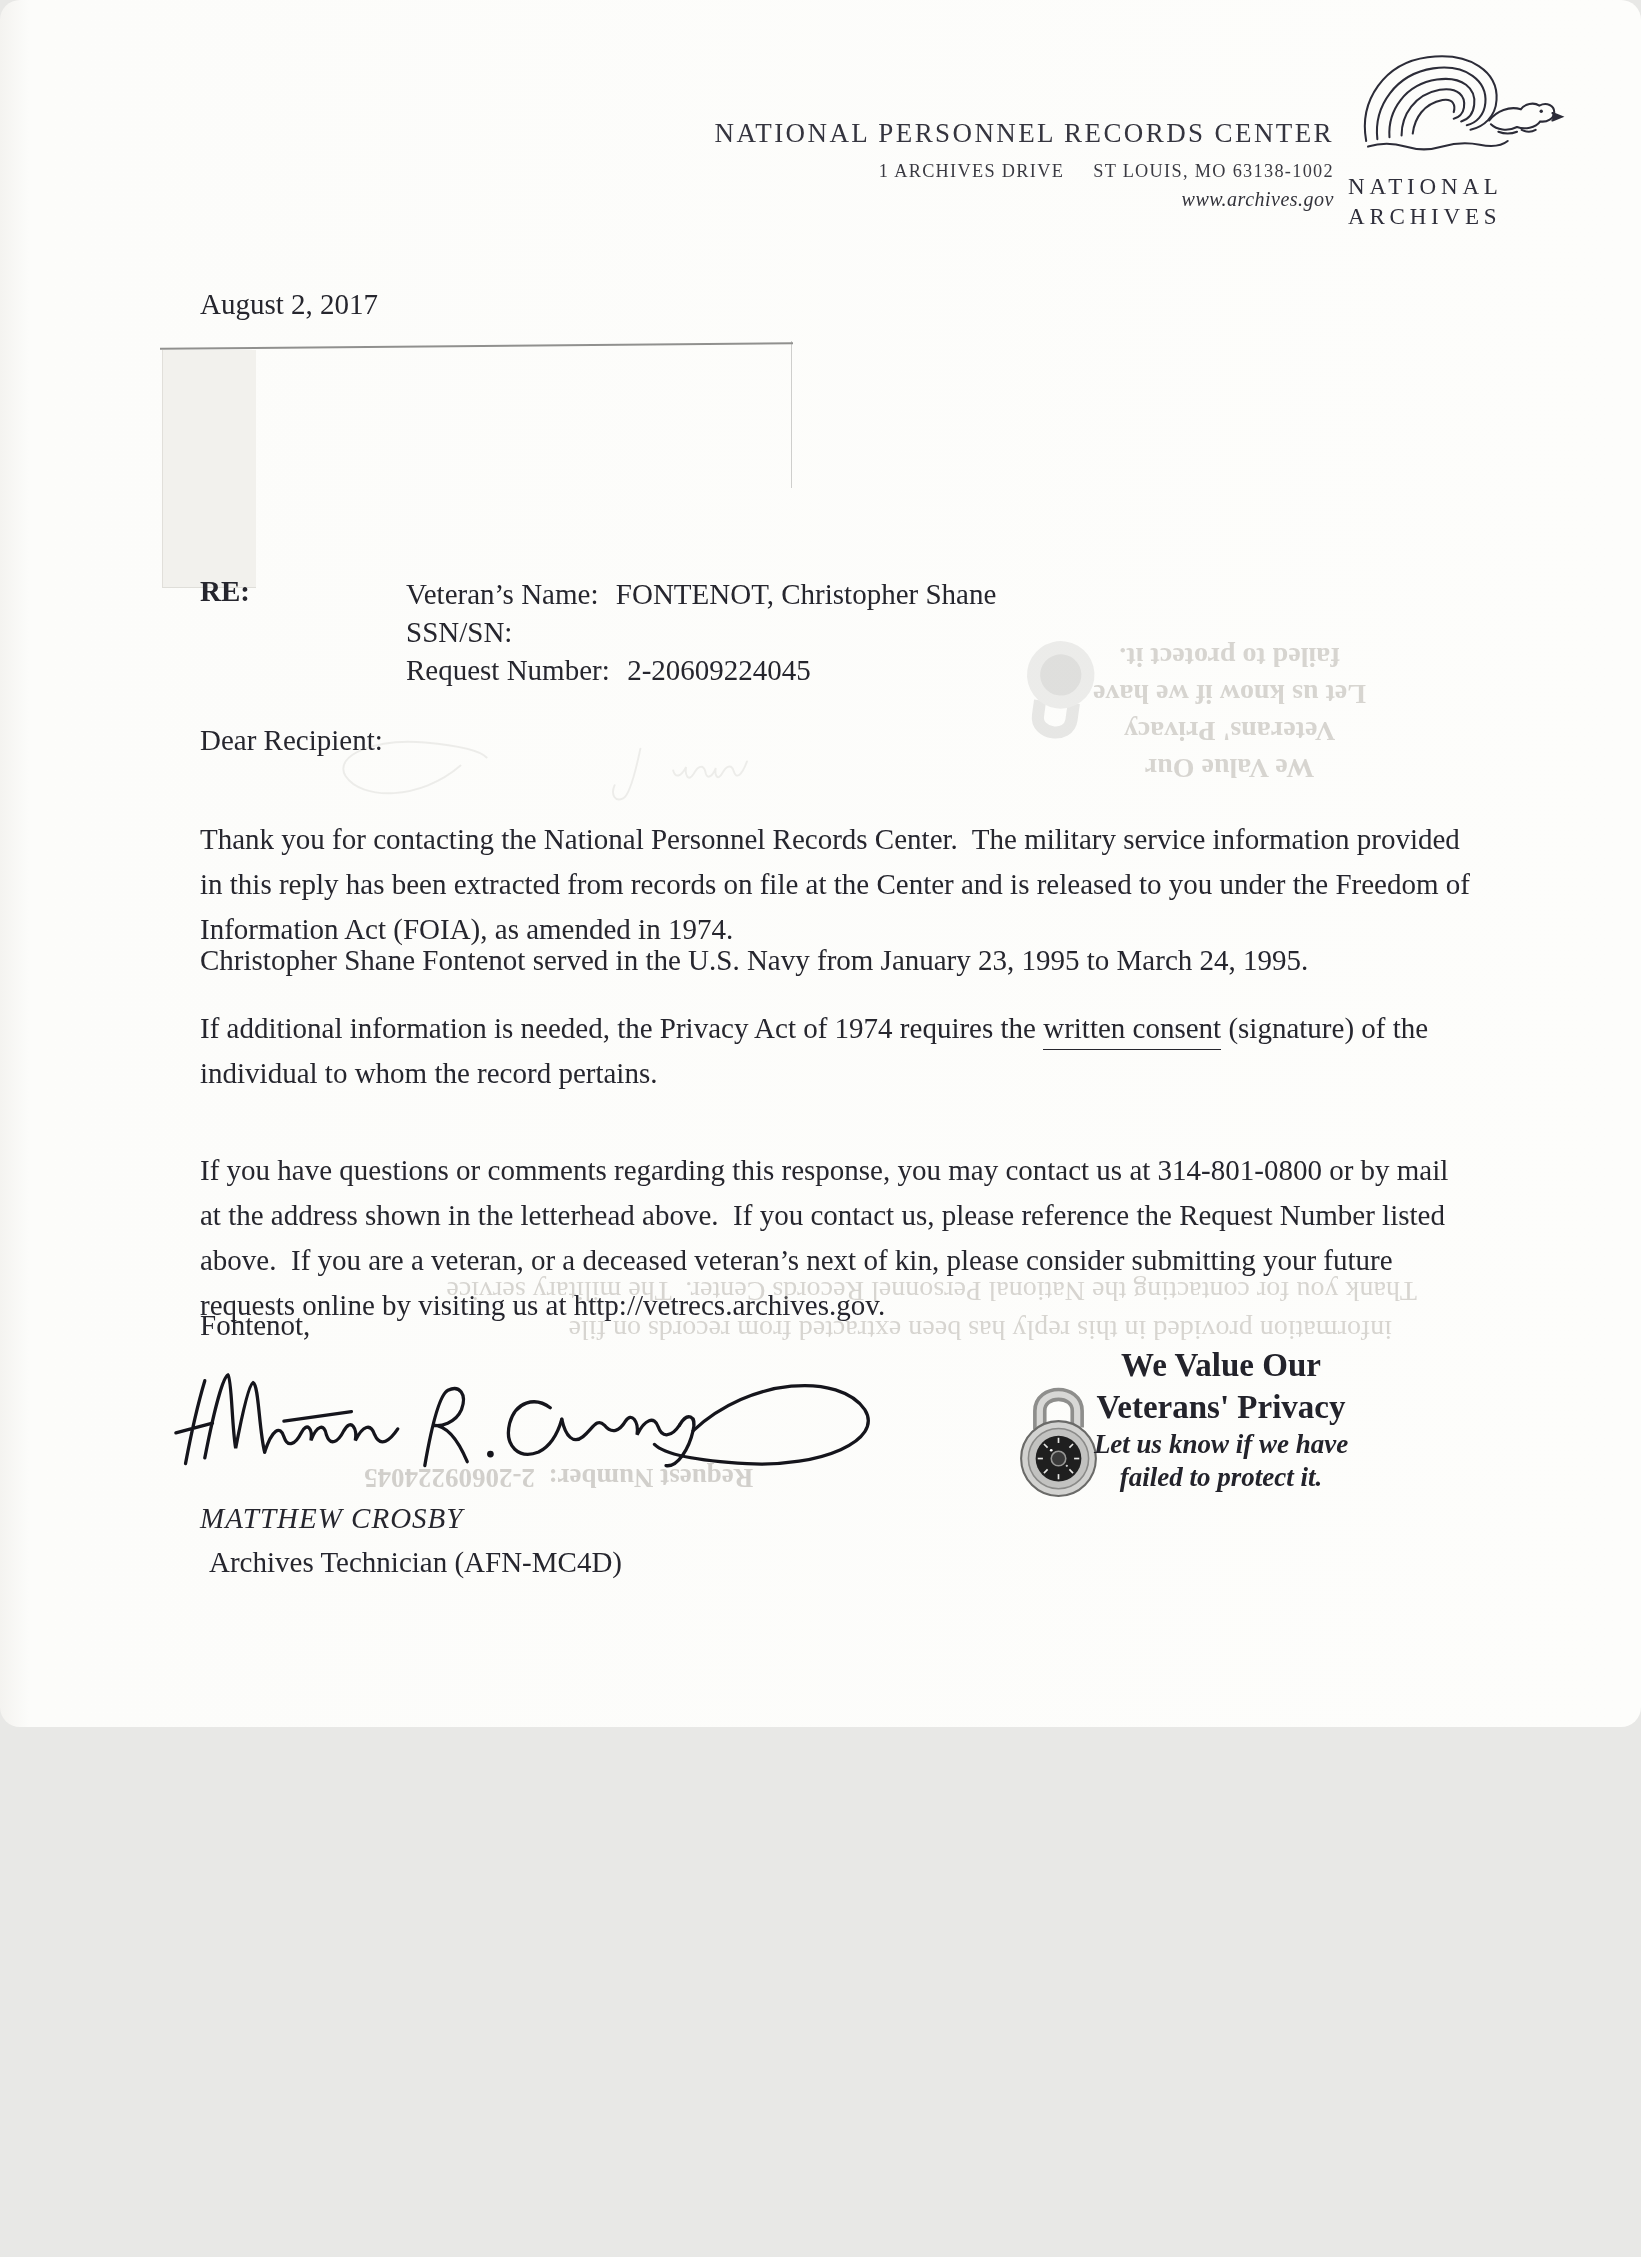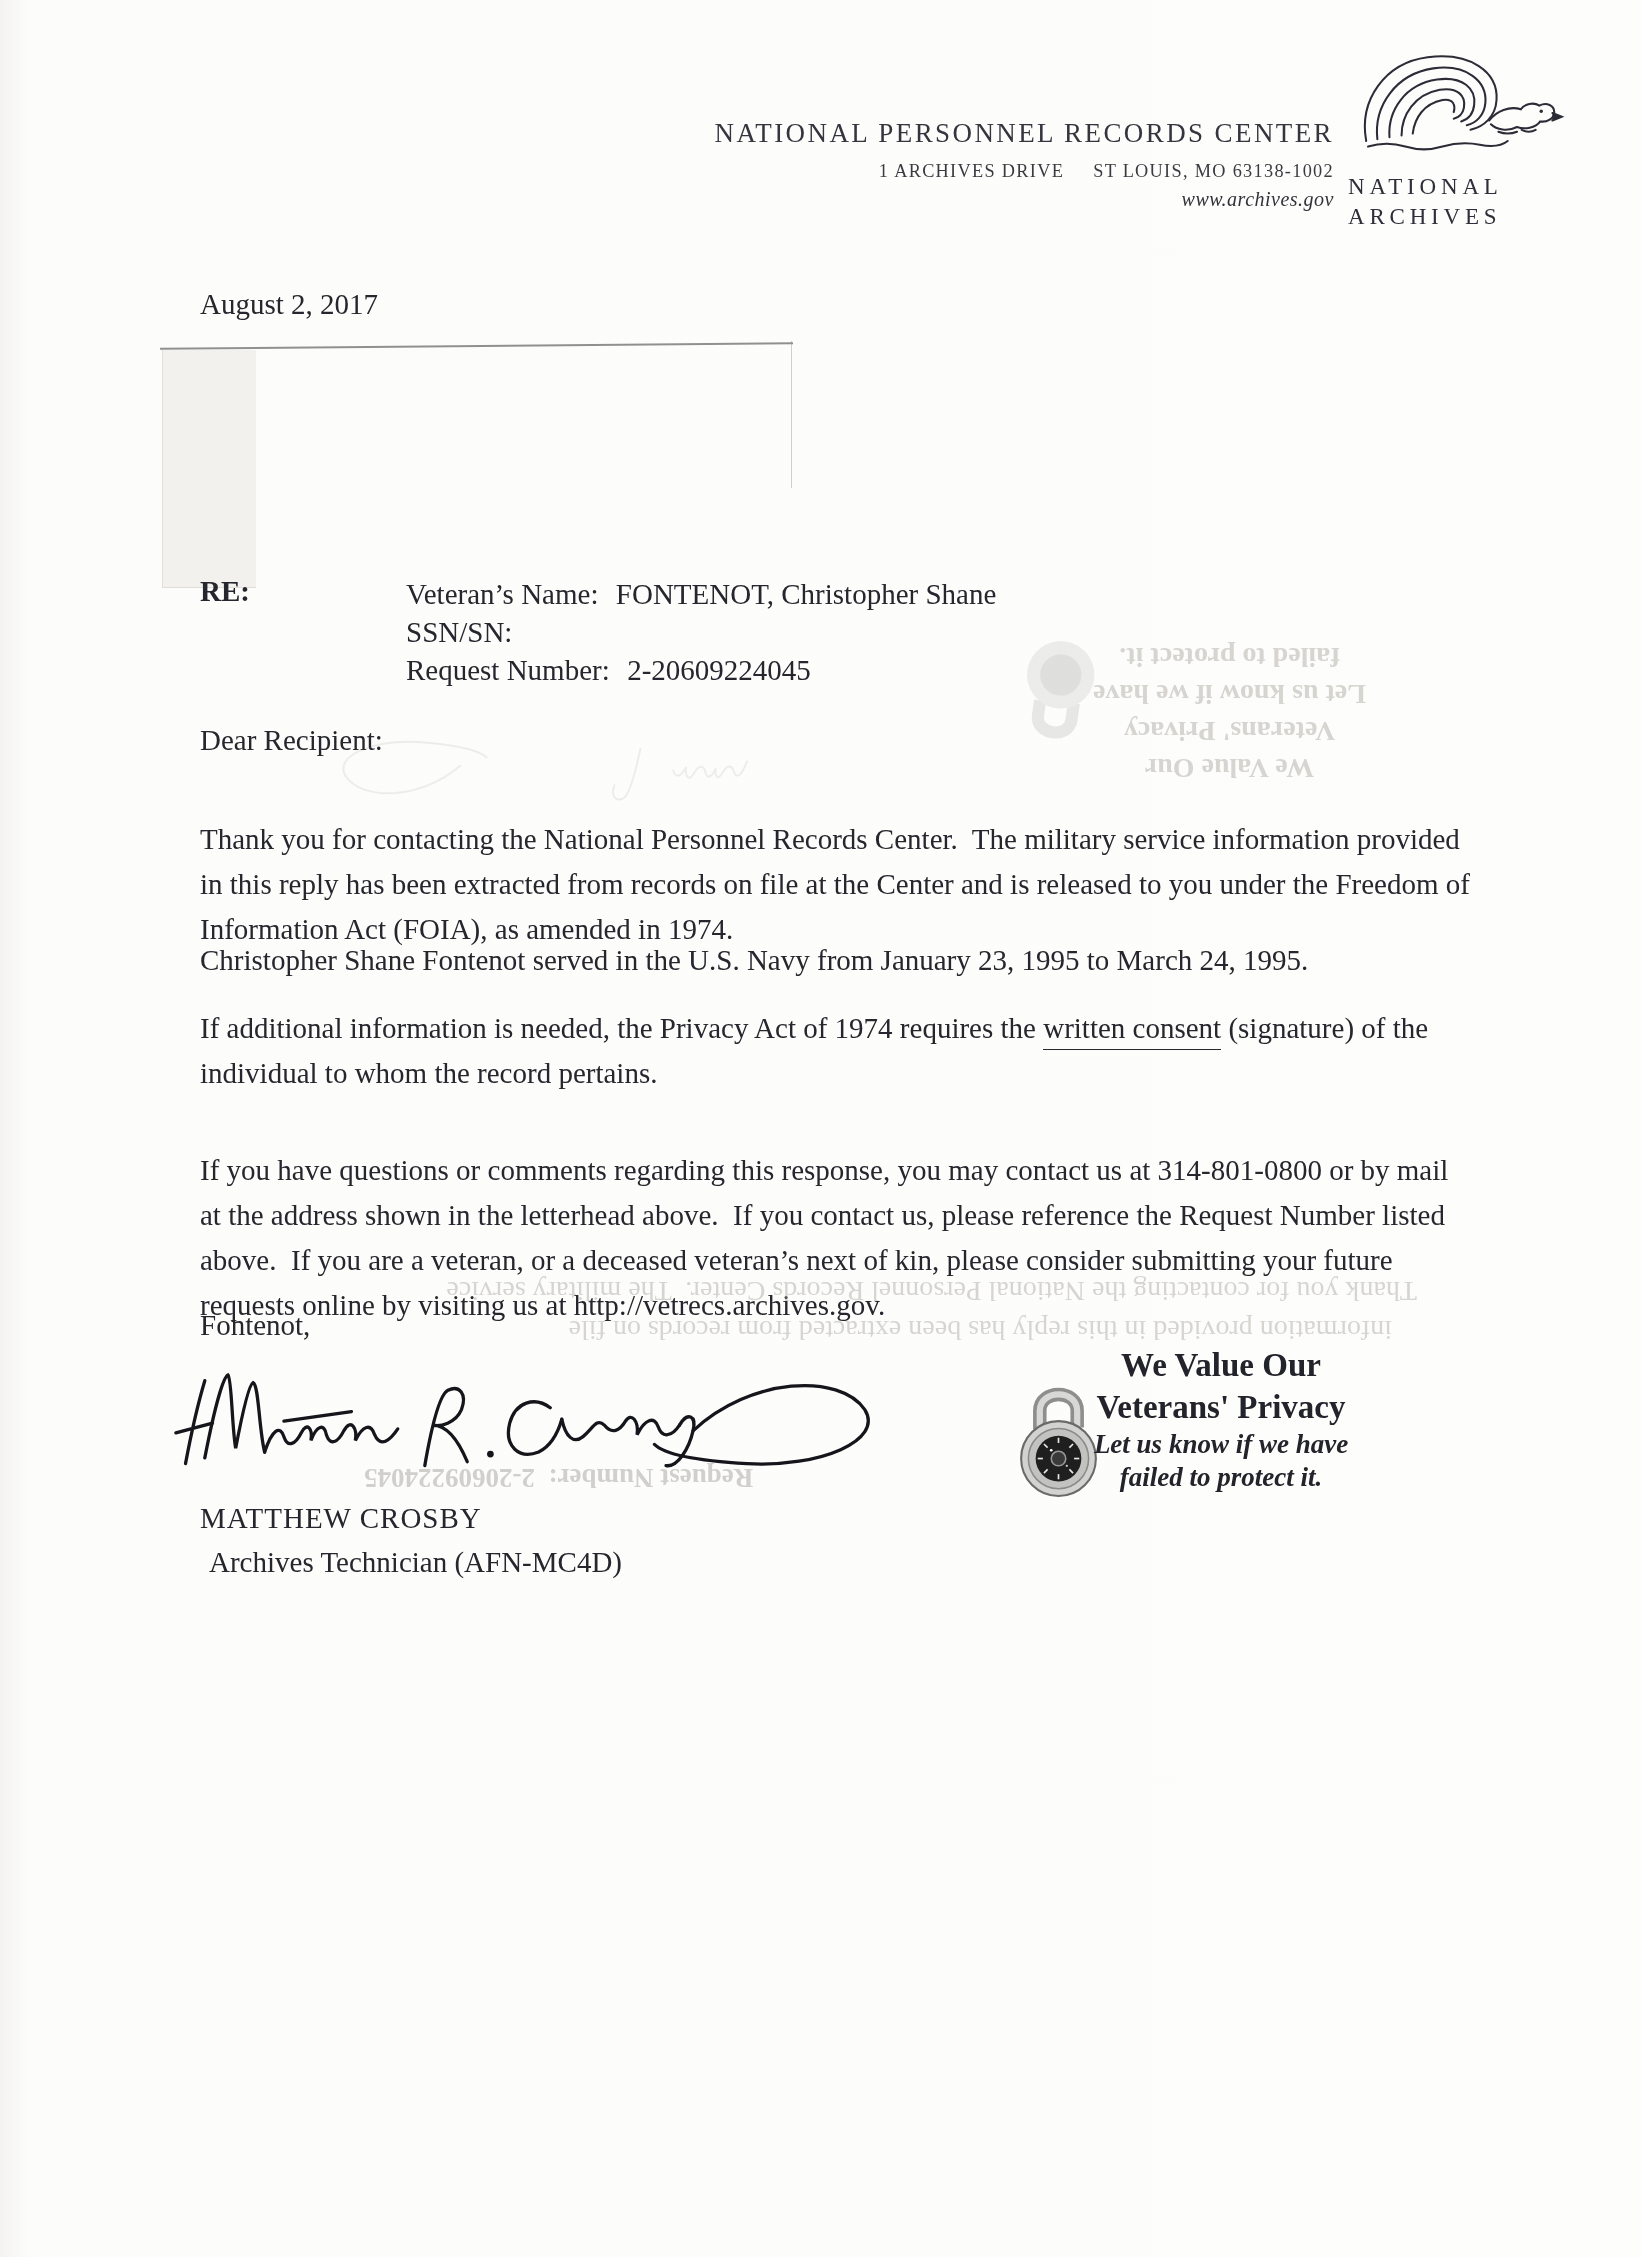--- a/index.html
+++ b/index.html
@@ -1,21 +1,22 @@
 <!DOCTYPE html>
 <html><head>
 <meta charset="utf-8">
 <style>
   html,body{margin:0;padding:0;background:#e8e8e6;}
   .page{
-    position:relative;width:1641px;height:2257px;margin:0 auto;
+    position:relative;width:1641px;height:1727px;margin:0 auto;
     background:linear-gradient(90deg,#f4f3f0 0px,#fcfcfa 29px,#fdfdfb 100%);
     overflow:hidden;
     font-family:"Liberation Serif", serif;
     color:#26262e;
+    border-radius:20px;
   }
   
   .letterhead{position:absolute;top:118px;right:307px;text-align:right;}
   .org-name{font-size:27px;letter-spacing:2.4px;color:#35353f;white-space:pre;}
   .address-line{margin-top:11.6px;font-size:18.3px;letter-spacing:1.3px;color:#3a3a42;}
   .address-gap{display:inline-block;width:29px;}
   .website{margin-top:6.8px;font-size:20px;font-style:italic;color:#32323a;letter-spacing:0.5px;}
   .logo{position:absolute;top:33px;left:1348px;width:222px;}
   .logo-text{margin-top:0px;font-size:23px;letter-spacing:4.8px;line-height:30px;color:#2f2f3b;}
   
@@ -25,21 +26,21 @@
   .re-value{padding-left:17.4px;}
   .salutation{position:absolute;top:724px;left:200px;font-size:29px;}
   .para{position:absolute;left:200px;width:1270px;font-size:29px;line-height:45px;white-space:pre-wrap;}
   #p1{top:817px;}
   #p2{top:938px;}
   #p3{top:1006px;}
   #p4{top:1148px;}
   .uline{border-bottom:1.9px solid #26262e;padding-bottom:5px;}
   .sincerely{position:absolute;top:1309px;left:200px;font-size:29px;}
   .signature-svg{position:absolute;top:1340px;left:172px;}
-  .signer-name{position:absolute;top:1502px;left:200px;font-size:29px;letter-spacing:1px;}
+  .signer-name{position:absolute;top:1502px;left:200px;font-size:29px;letter-spacing:1px;font-style:italic;}
   .signer-title{position:absolute;top:1546px;left:209px;font-size:29px;}
   
   .badge-lock{position:absolute;top:1363px;left:1010px;}
   .badge-text{position:absolute;top:1344px;left:1057px;width:328px;text-align:center;color:#23232b;}
   .badge-l1,.badge-l2{font-size:33px;font-weight:bold;line-height:42px;}
   .badge-l3,.badge-l4{font-size:27px;font-weight:bold;font-style:italic;line-height:33px;}
   
   .tape{position:absolute;left:162px;top:350px;width:93px;height:237px;
         background:rgba(233,231,225,0.55);border-left:1px solid rgba(205,203,196,0.45);
         border-bottom:1px solid rgba(195,193,186,0.4);}

